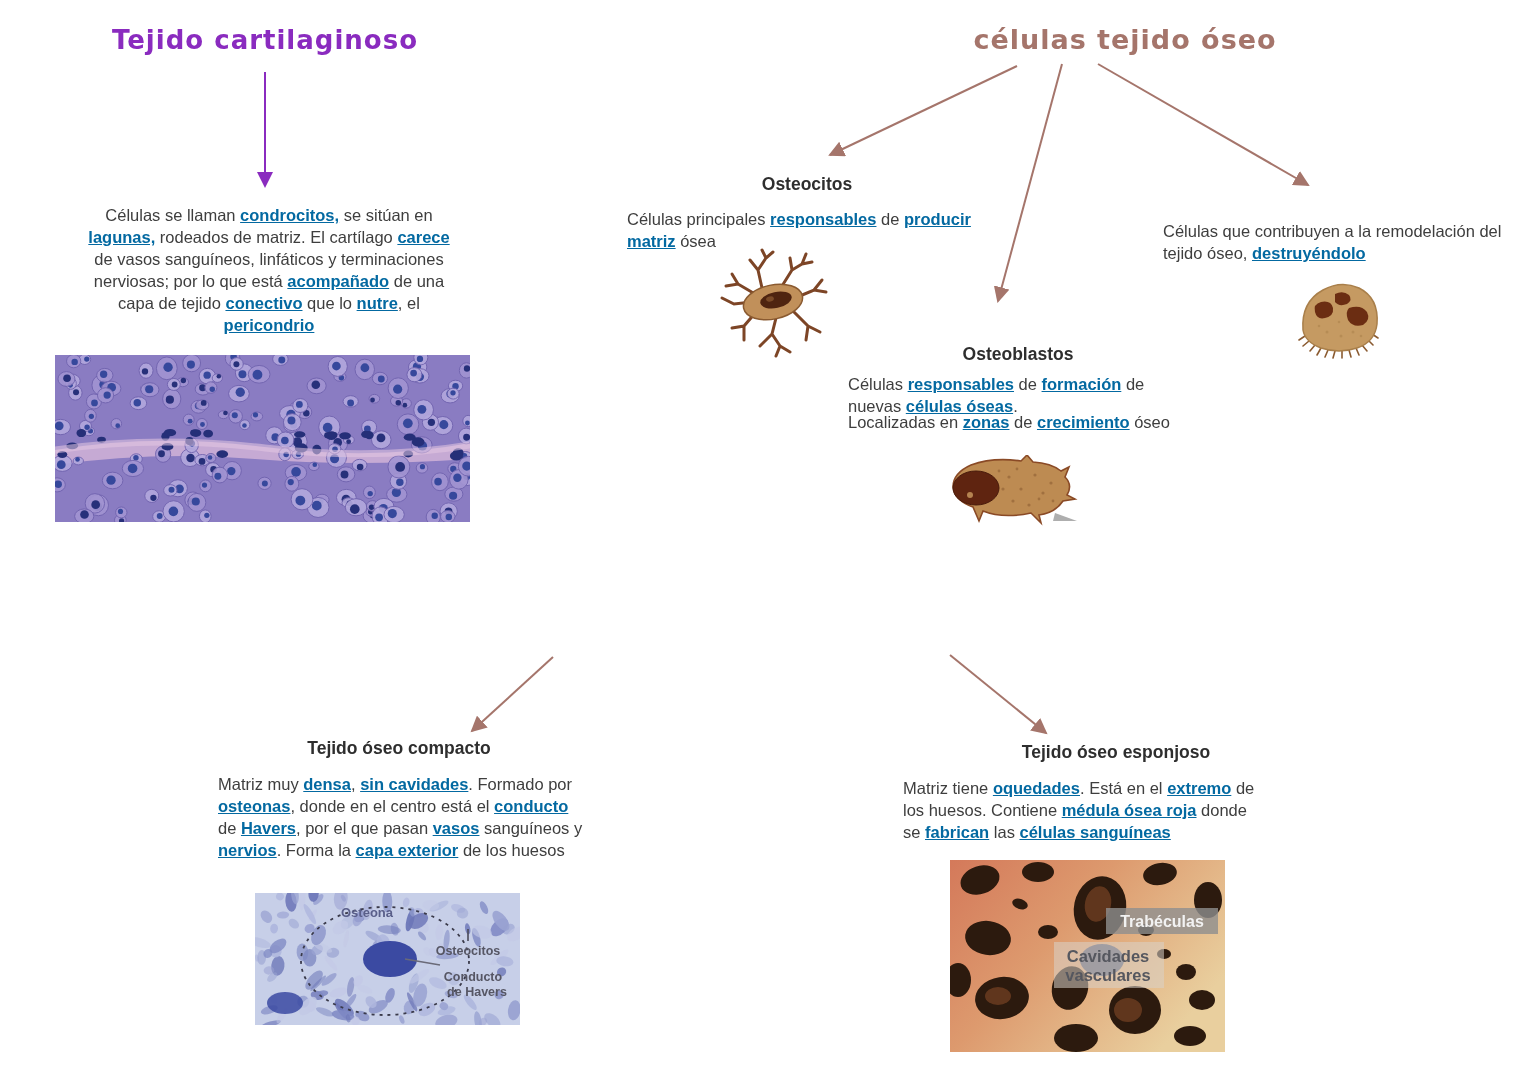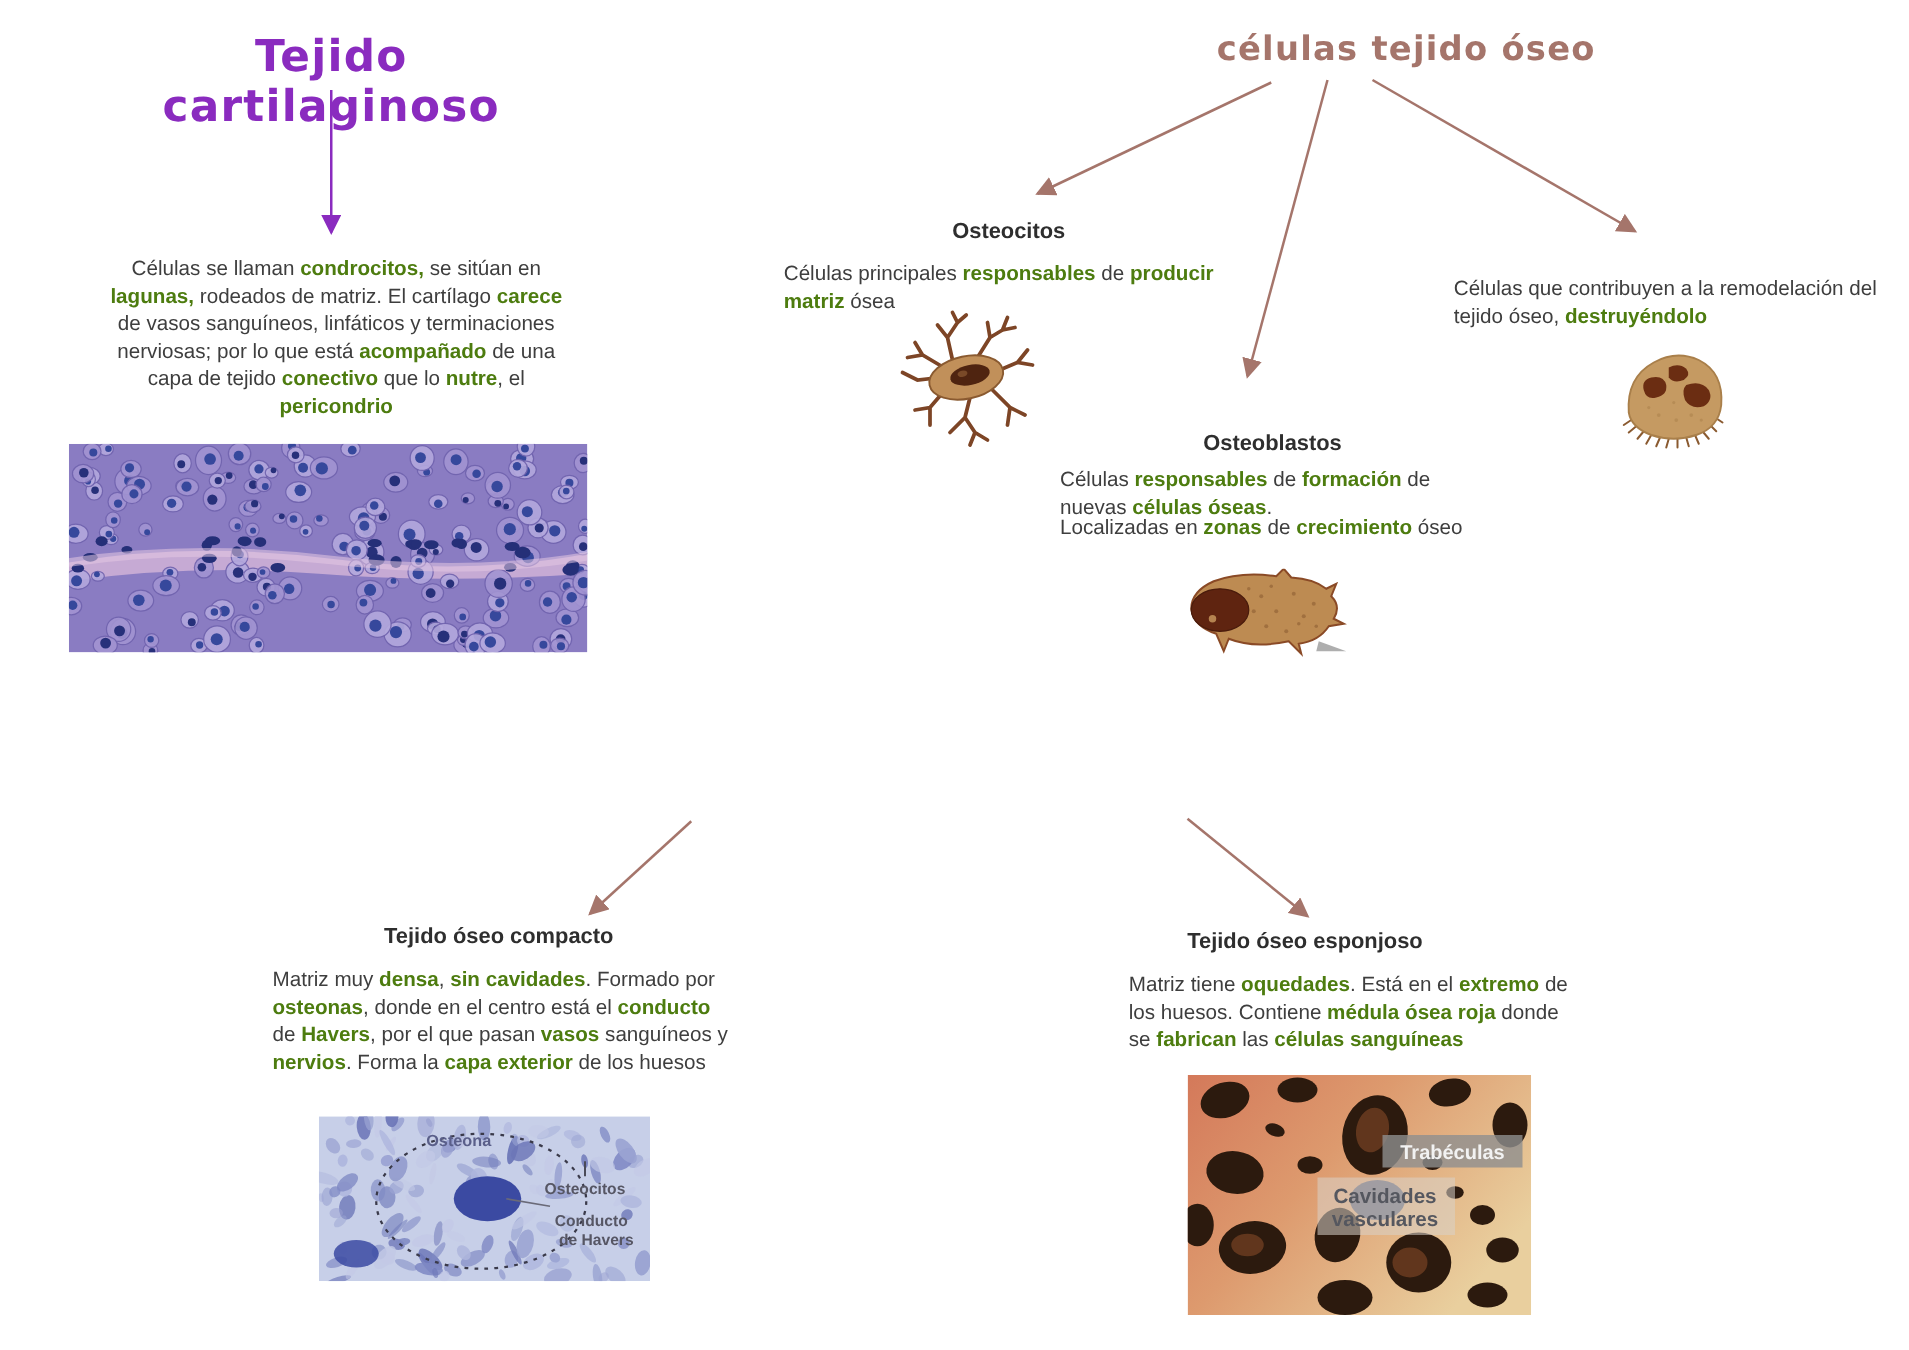--- a/index.html
+++ b/index.html
@@ -5,25 +5,25 @@
   html,body{margin:0;padding:0;background:#ffffff;}
   #canvas{
     position:relative;width:1527px;height:1080px;background:#ffffff;overflow:hidden;
     font-family:"Liberation Sans",sans-serif;color:#3c3c3c;
   }
   .abs{position:absolute;}
   .display-title{
     font-family:"DejaVu Sans",sans-serif;font-weight:700;letter-spacing:1px;
     text-align:center;line-height:1.15;
   }
-  .title-purple{color:#8a2bbf;font-size:35px;}
+  .title-purple{color:#8a2bbf;font-size:26px;}
   .title-brown{color:#a5756b;font-size:27px;}
   .sub-heading{font-weight:700;font-size:17.5px;color:#2e2e2e;text-align:center;}
   .body-text{font-size:16.5px;line-height:1.33;color:#3e3e3e;}
-  .body-text b{font-weight:700;color:#4d7c0f;}
+  .body-text b{font-weight:700;color:#0369a1;text-decoration:underline;}
   .center{text-align:center;}
   svg{display:block;}
   .img-frame{overflow:hidden;}
   #connector-layer{pointer-events:none;}
 </style>
 </head>
 <body>
 
 <div id="canvas">
 
@@ -913,21 +913,21 @@
       <ellipse cx="30" cy="110" rx="18" ry="11" fill="#3b4aa2" opacity="0.85"></ellipse>
       <line x1="150" y1="66" x2="185" y2="72" stroke="#6a6a78" stroke-width="1.4"></line>
       <line x1="213" y1="36" x2="213" y2="48" stroke="#4a4a58" stroke-width="1.6"></line>
       <text x="112" y="24" font-size="13" font-weight="bold" fill="#5a5f8a" text-anchor="middle">Osteona</text>
       <text x="213" y="62" font-size="12.5" font-weight="bold" fill="#565664" text-anchor="middle">Osteocitos</text>
       <text x="218" y="88" font-size="12.5" font-weight="bold" fill="#565664" text-anchor="middle">Conducto</text>
       <text x="222" y="103" font-size="12.5" font-weight="bold" fill="#565664" text-anchor="middle">de Havers</text>
     </svg>
   </div>
 
-  <div class="abs sub-heading" style="left:868px;top:742px;width:352px;">Tejido óseo esponjoso</div>
+  <div class="abs sub-heading" style="left:940px;top:742px;width:352px;">Tejido óseo esponjoso</div>
   <div class="abs body-text" style="left:903px;top:778px;width:352px;"><span>Matriz tiene </span><b>oquedades</b><span>. Está en el </span><b>extremo</b><span> de los huesos. Contiene </span><b>médula ósea roja</b><span> donde se </span><b>fabrican</b><span> las </span><b>células sanguíneas</b></div>
 
   <div class="abs img-frame" style="left:950px;top:860px;width:275px;height:192px;">
     <svg width="275" height="192" viewBox="0 0 275 192">
       <defs>
         <linearGradient id="spongyBg" x1="0" y1="0" x2="1" y2="0.6">
           <stop offset="0" stop-color="#d4795a"></stop>
           <stop offset="0.45" stop-color="#dd9a6e"></stop>
           <stop offset="1" stop-color="#e9cf9e"></stop>
         </linearGradient>

